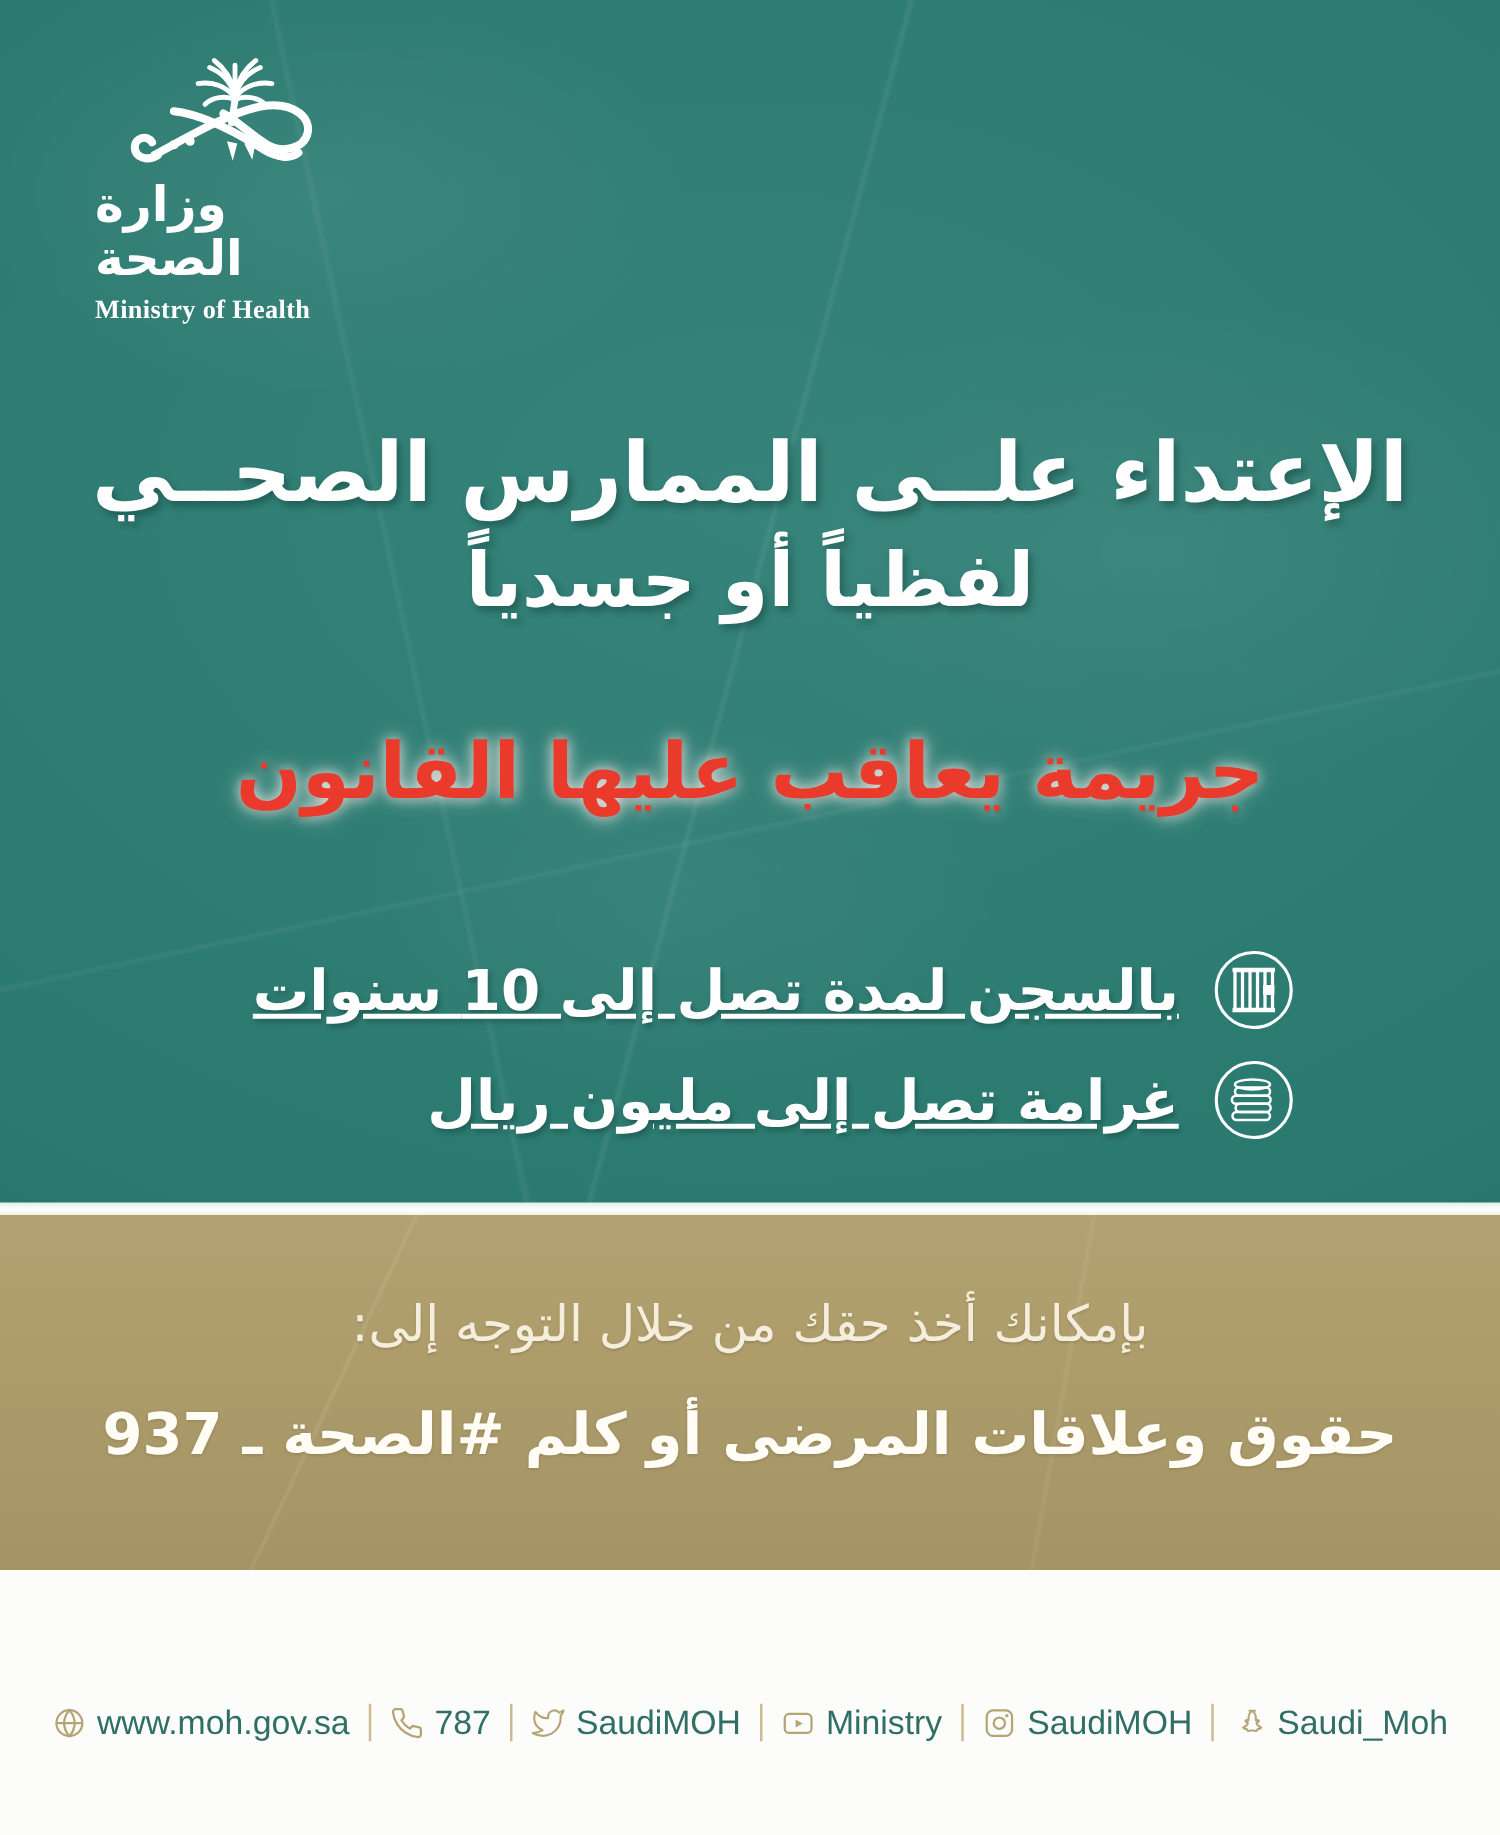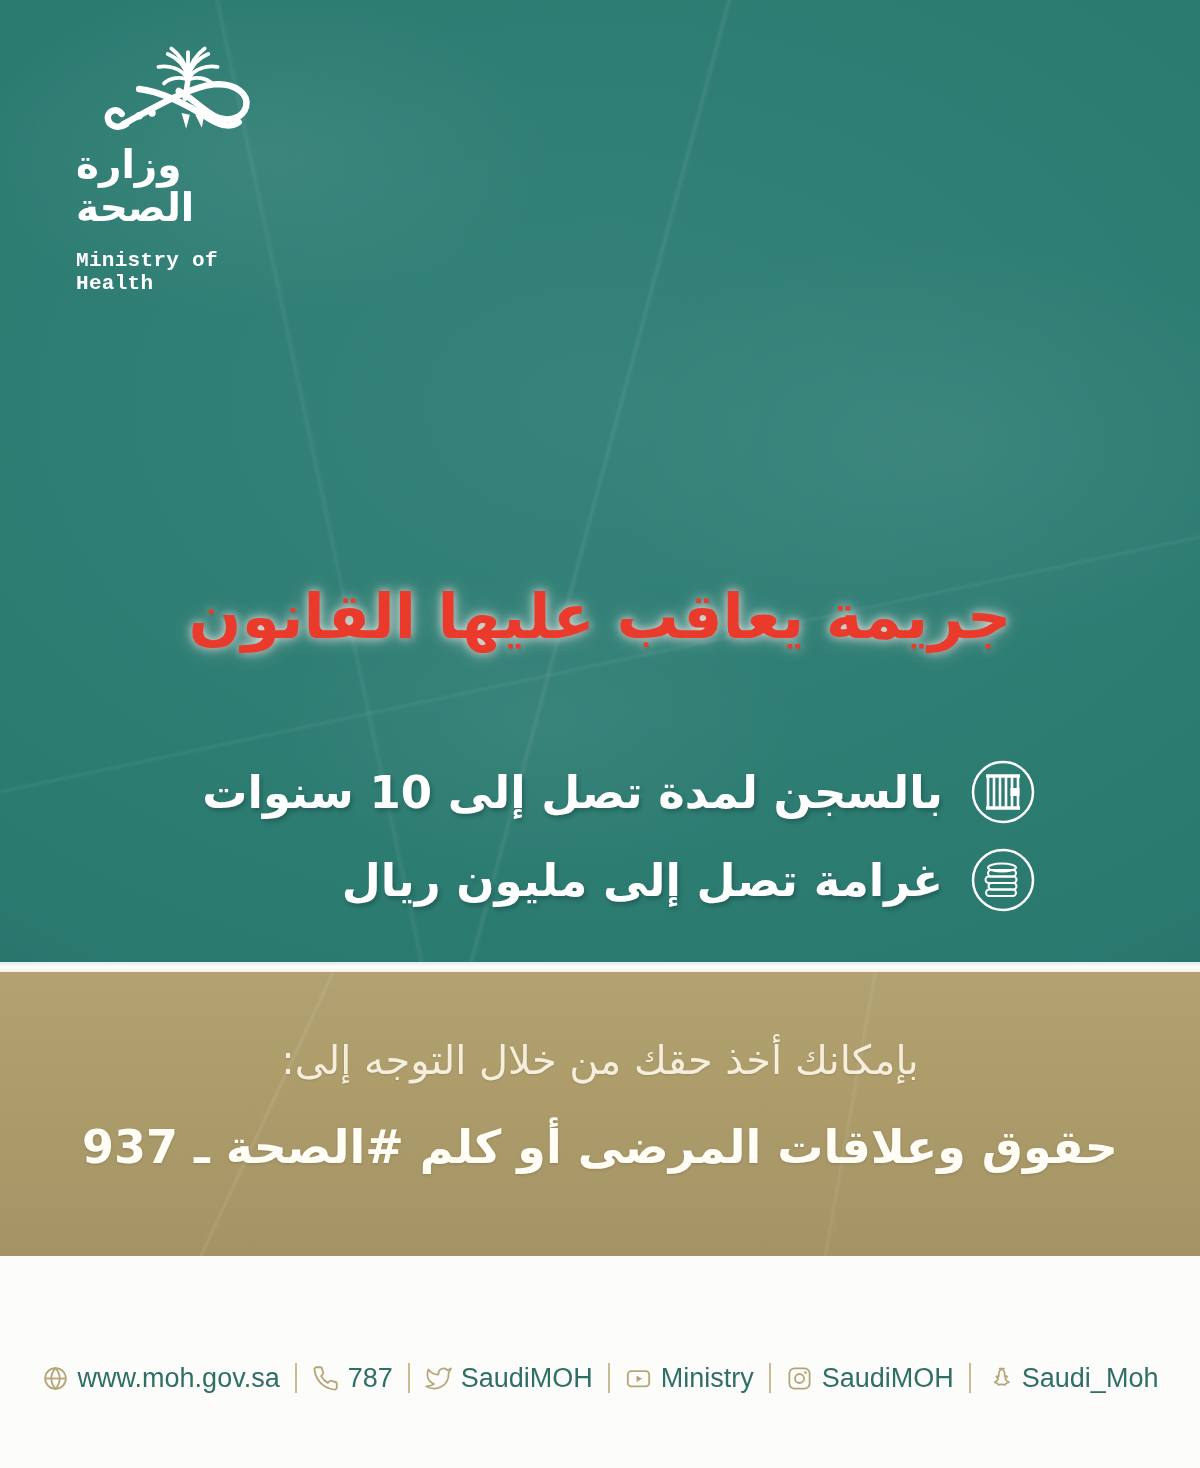--- a/index.html
+++ b/index.html
@@ -27,39 +27,39 @@
       linear-gradient(105deg, transparent 49.75%, rgba(255,255,255,.07) 50%, transparent 50.3%),
       linear-gradient(78deg, transparent 29.75%, rgba(255,255,255,.055) 30%, transparent 30.35%),
       linear-gradient(168deg, transparent 64.75%, rgba(255,255,255,.05) 65%, transparent 65.3%),
       radial-gradient(120% 100% at 50% 45%, transparent 62%, rgba(0,0,0,.10) 100%);
   }
 
   
   .logo{position:absolute;top:30px;left:76px;width:224px;text-align:left;color:var(--white-text);z-index:3;}
   .logo-symbol{display:block;margin:0 auto;width:186px;height:106px;}
   .logo-ar{font-size:39px;font-weight:700;line-height:1.1;margin-top:8px;direction:rtl;}
-  .logo-en{font-size:21px;font-weight:700;margin-top:19px;letter-spacing:.3px;font-family:Liberation Mono, monospace;}
+  .logo-en{font-size:21px;font-weight:700;margin-top:5px;letter-spacing:.3px;font-family:Liberation Serif, serif;}
 
   
   .main-title{position:absolute;top:338px;left:0;width:100%;text-align:center;color:var(--white-text);
     font-weight:700;direction:rtl;z-index:3;text-shadow:3px 4px 6px rgba(10,40,35,.35);}
   .title-line1{font-size:66px;line-height:1.25;}
   .title-line2{font-size:60px;line-height:1.2;margin-top:8px;}
 
   .warning-line{position:absolute;top:580px;left:0;width:100%;text-align:center;direction:rtl;
     font-size:62px;font-weight:700;color:var(--red-text);z-index:3;
     text-shadow:0 0 10px rgba(255,236,230,.85), 0 0 20px rgba(255,255,255,.4), 1px 2px 3px rgba(0,0,0,.18);}
 
   
   .penalties{position:absolute;top:758px;right:163px;z-index:3;direction:rtl;}
   .penalty-row{display:flex;align-items:center;gap:26px;}
   .penalty-row + .penalty-row{margin-top:20px;}
   .penalty-icon{width:68px;height:68px;flex:none;}
   .penalty-text{font-size:45px;font-weight:700;color:var(--white-text);white-space:nowrap;
-    text-shadow:2px 3px 4px rgba(10,40,35,.3);}
+    text-shadow:2px 3px 4px rgba(10,40,35,.3);text-decoration:underline;}
 
   
   .divider{position:absolute;top:962px;left:0;width:100%;height:10px;z-index:4;
     background:linear-gradient(180deg,#dfeee9 0%,#ffffff 55%,#f4f0e2 100%);}
   .gold-band{position:absolute;top:972px;left:0;width:100%;height:284px;z-index:3;
     background:linear-gradient(180deg,#b2a271 0%,var(--gold-band) 45%,#a49365 100%);
     text-align:center;direction:rtl;}
   .gold-band::after{content:'';position:absolute;inset:0;pointer-events:none;
     background:
       linear-gradient(115deg, transparent 24.8%, rgba(255,255,255,.09) 25%, transparent 25.25%),
@@ -110,20 +110,24 @@
             <circle cx="61" cy="90" r="4"></circle>
             <path d="M93 90 L98 107 L102 92 Z"></path>
             <path d="M108 92 L115 106 L118 90 Z"></path>
           </g>
         </g>
       </svg>
       <div class="logo-ar" dir="rtl">وزارة الصحة</div>
       <div class="logo-en">Ministry of Health</div>
     </div>
 
+    <h1 class="main-title" dir="rtl" style="margin:0;">
+      <div class="title-line1">الإعتداء علــى الممارس الصحــي</div>
+      <div class="title-line2">لفظياً أو جسدياً</div>
+    </h1>
 
     <div class="warning-line" dir="rtl">جريمة يعاقب عليها القانون</div>
 
     <div class="penalties">
       <div class="penalty-row">
         <svg class="penalty-icon" viewBox="0 0 68 68" aria-hidden="true">
           <g stroke="#ffffff" fill="none">
             <circle cx="34" cy="34" r="30" stroke-width="2.5"></circle>
             <line x1="17" y1="18" x2="51" y2="18" stroke-width="3.5"></line>
             <line x1="17" y1="50" x2="51" y2="50" stroke-width="3.5"></line>

